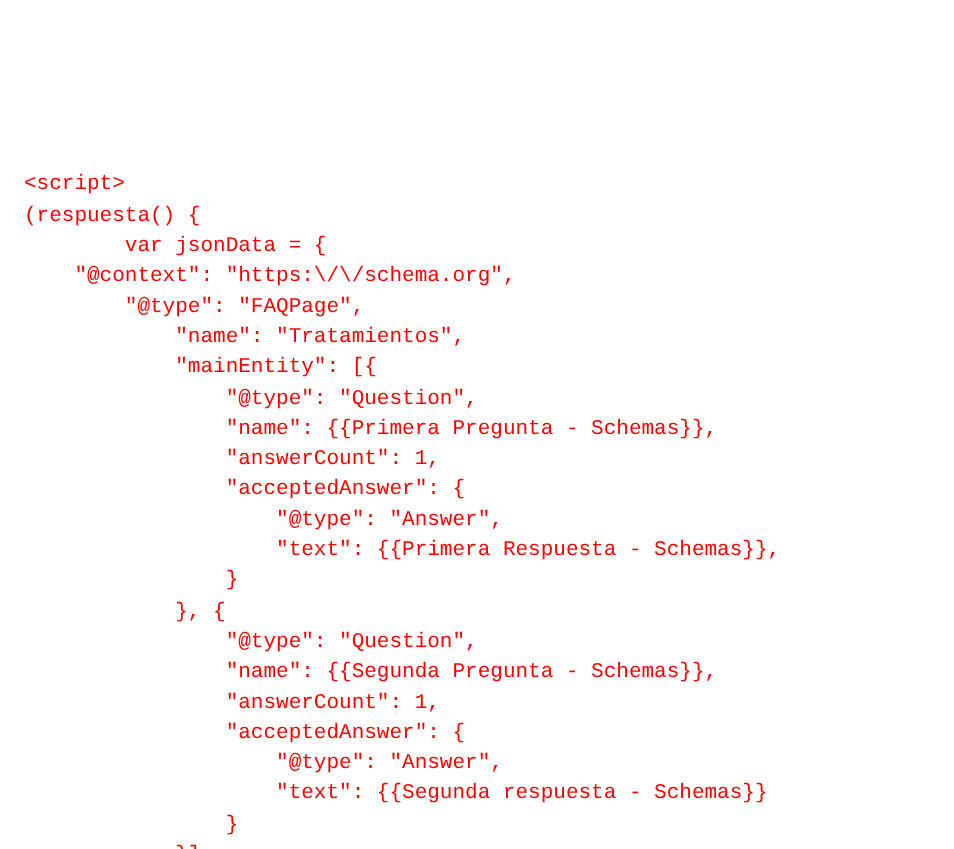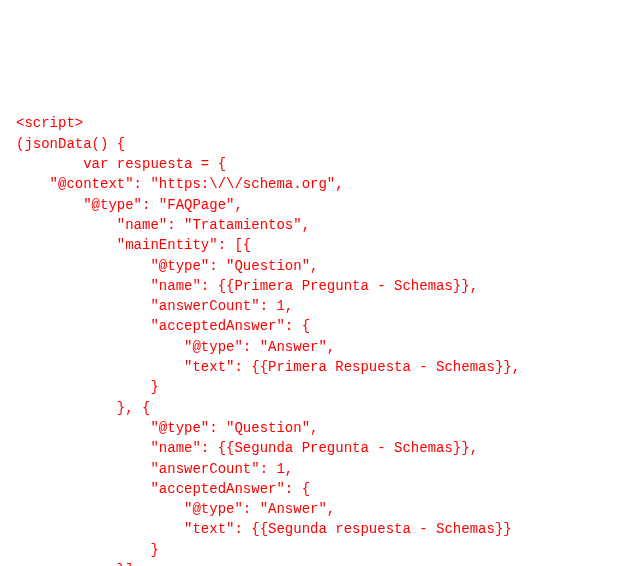--- a/index.html
+++ b/index.html
@@ -16,22 +16,22 @@
     color: #ff0000;
   }
 </style>
 </head>
 <body>
 
 
 
 <div class="code">
 <span>&lt;script&gt;</span>
-<span>(jsonData() {</span>
-<span>        var respuesta = {</span>
+<span>(respuesta() {</span>
+<span>        var jsonData = {</span>
 <span>    "@context": "https:\/\/schema.org",</span>
 <span>        "@type": "FAQPage",</span>
 <span>            "name": "Tratamientos",</span>
 <span>            "mainEntity": [{</span>
 <span>                "@type": "Question",</span>
 <span>                "name": {{Primera Pregunta - Schemas}},</span>
 <span>                "answerCount": 1,</span>
 <span>                "acceptedAnswer": {</span>
 <span>                    "@type": "Answer",</span>
 <span>                    "text": {{Primera Respuesta - Schemas}},</span>

